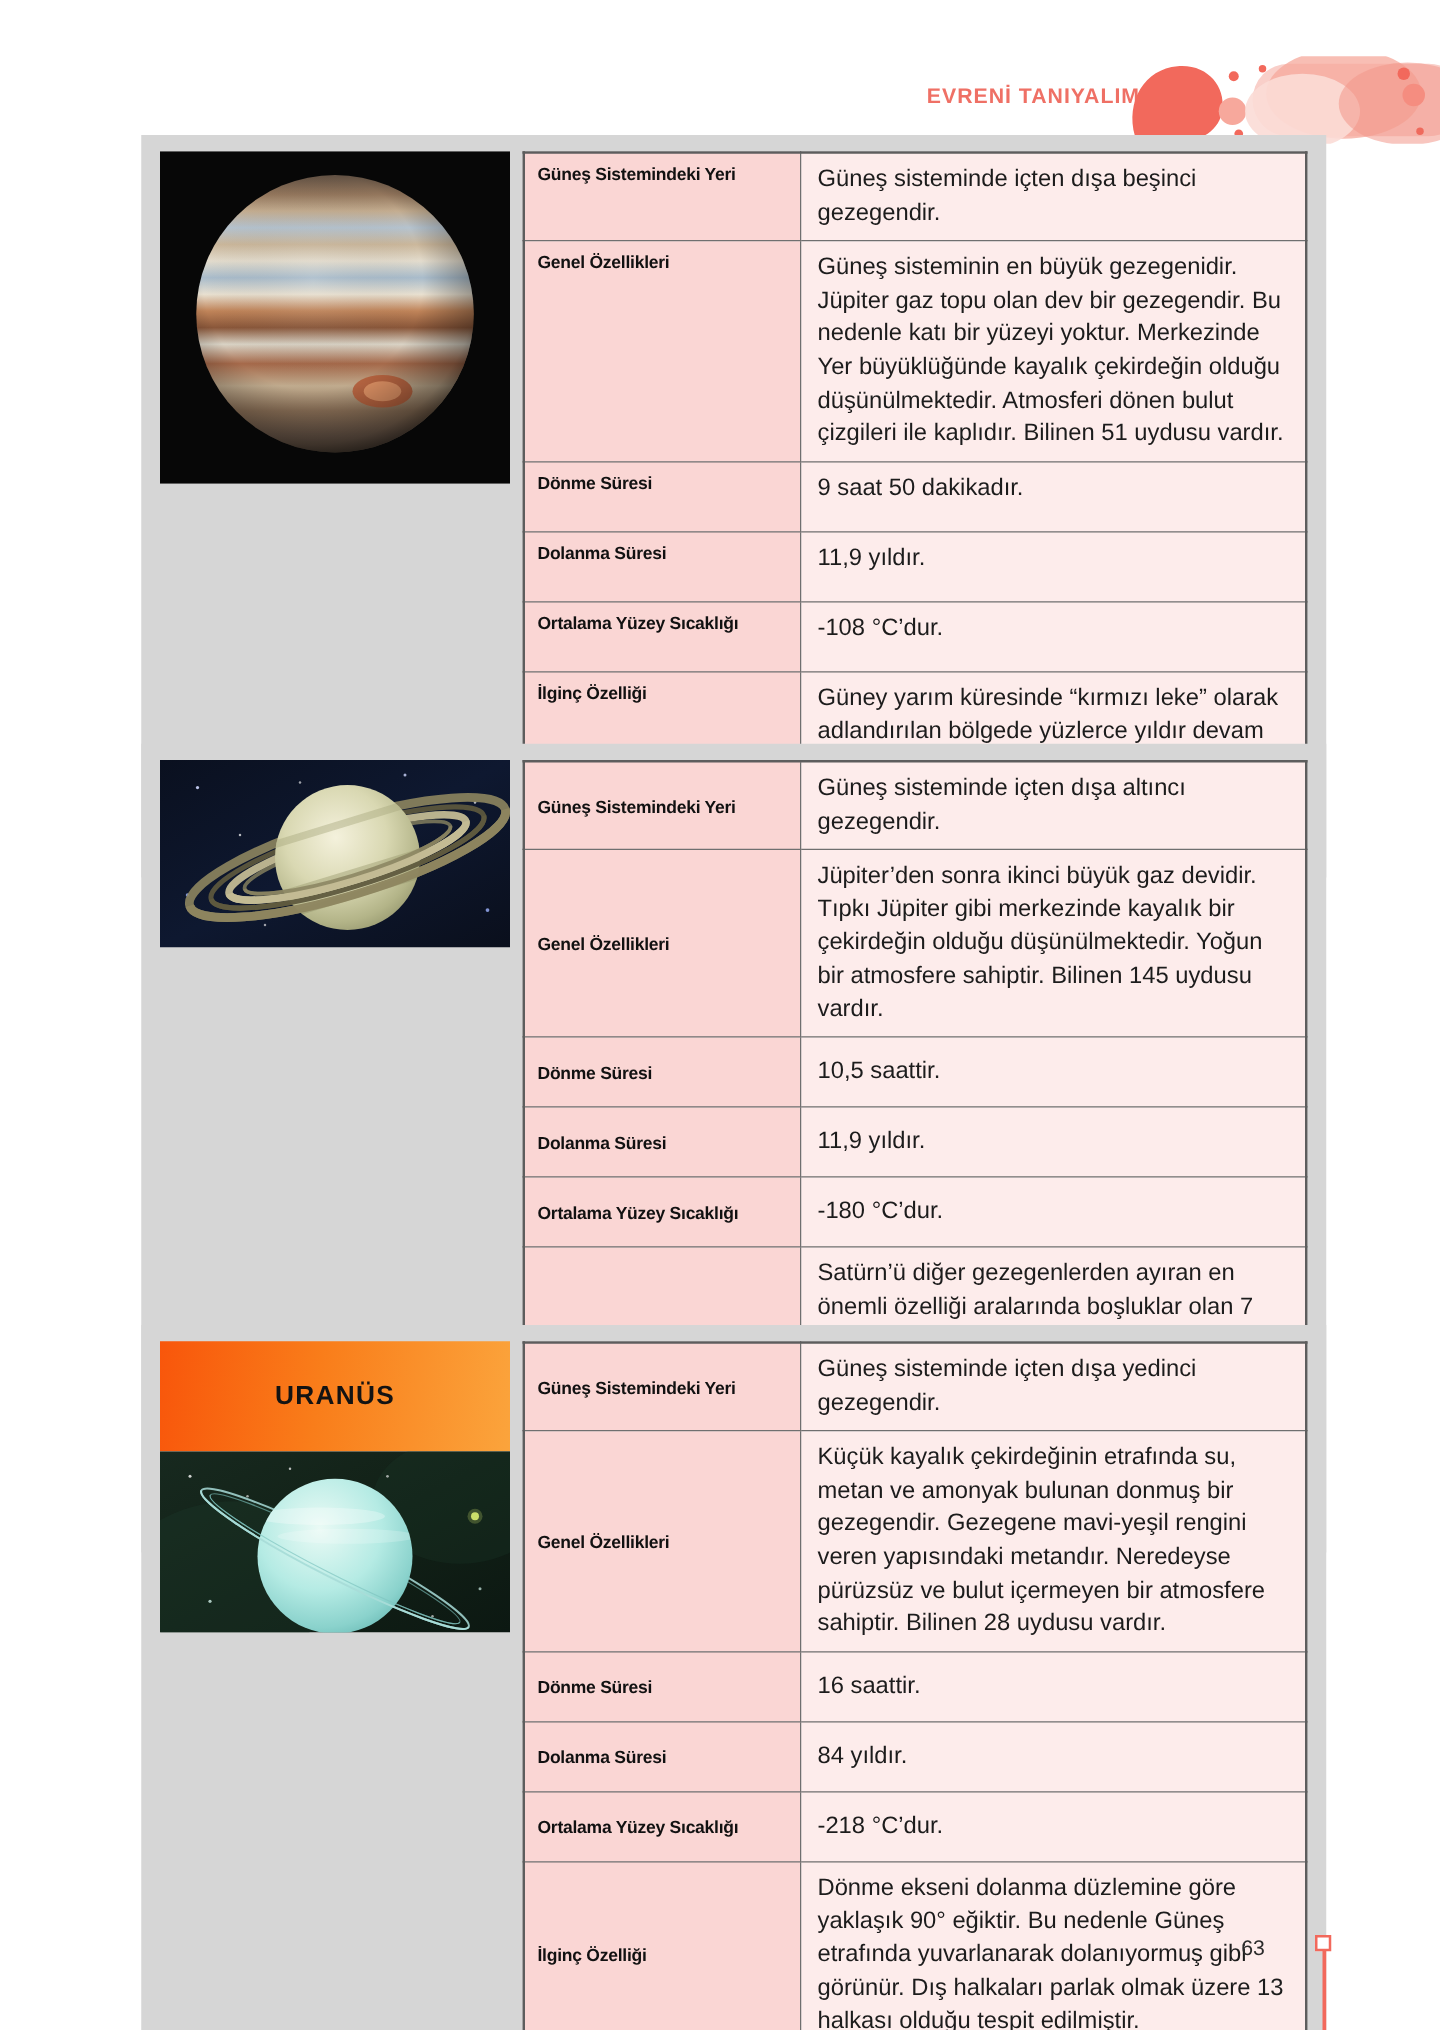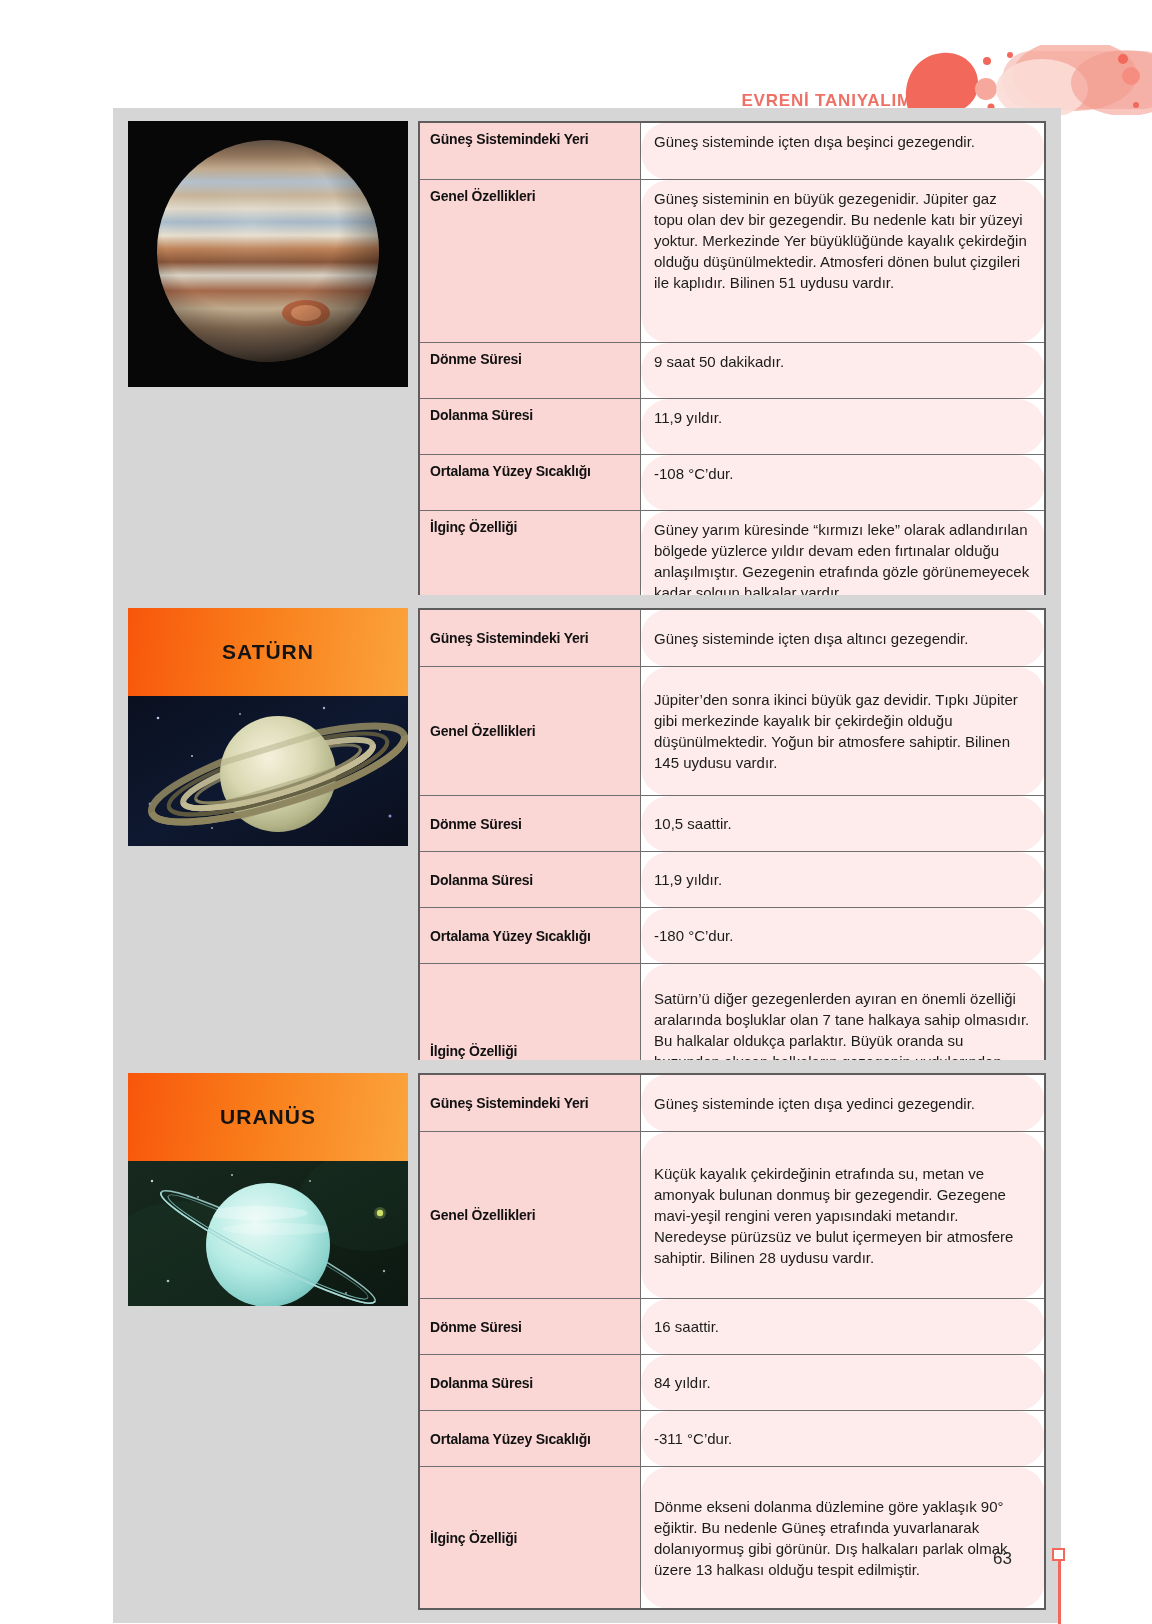--- a/index.html
+++ b/index.html
@@ -6,21 +6,20 @@
   body{
     width:1152px;height:1624px;position:relative;background:#ffffff;
     font-family:"Liberation Sans",sans-serif;overflow:hidden;
     -webkit-font-smoothing:antialiased;
   }
   
   .header-title{
     position:absolute;top:67px;right:240px;
     font-size:17px;font-weight:bold;letter-spacing:0.8px;color:#ef7065;
     white-space:nowrap;
-    margin-top:24px;
   }
   .header-deco{position:absolute;top:45px;right:0;width:262px;height:70px;}
   
   .card{
     position:absolute;left:113px;width:948px;background:#d6d6d6;
     box-sizing:border-box;padding:13px 15px;display:flex;gap:10px;
     align-items:flex-start;
   }
   #sec-jupiter{top:108px;min-height:465px;}
   #sec-saturn{top:595px;min-height:448px;}
@@ -35,23 +34,22 @@
   .planet-photo svg{display:block;}
   
   table.ptable{border-collapse:collapse;width:628px;flex:none;background:#ffffff;padding-left:42px;}
   table.ptable{border:2px solid #5d5d5d;}
   table.ptable td{border:1px solid #6f6f6f;}
   td.lbl{
     width:204px;background:#fad6d4;font-weight:bold;font-size:14px;
     letter-spacing:-0.2px;color:#111;padding:8px 6px 8px 10px;
   }
   td.val{
-    background:#fdeceb;font-size:15px;line-height:1.4;color:#1c1c1c;
+    background:#fdeceb;font-size:19px;line-height:1.4;color:#1c1c1c;
     padding:8px 14px 8px 13px;
-    border-radius:28px;
   }
   tr.single td{height:39px;}
   tr.first td{height:40px;}
   .tbl-top td{vertical-align:top;}
   .tbl-mid td{vertical-align:middle;}
   td.h-lg{height:146px;} td.h-md{height:112px;} td.h-xl{height:158px;}
   td.h-ug{height:150px;} td.h-ui{height:125px;}
   
   .page-number{position:absolute;top:1549px;left:993px;font-size:17px;color:#2b2b2b;}
   .page-marker-square{
@@ -145,21 +143,20 @@
     <tr>
       <td class="lbl">İlginç Özelliği</td>
       <td class="val">Güney yarım küresinde “kırmızı leke” olarak adlandırılan bölgede yüzlerce yıldır devam eden fırtınalar olduğu anlaşılmıştır. Gezegenin etrafında gözle görünemeyecek kadar solgun halkalar vardır.</td>
     </tr>
   </tbody>
     </table>
 </section>
 
 <section class="card" id="sec-saturn">
   <div class="planet-panel">
-    <div class="planet-title">SATÜRN</div>
     <div class="planet-photo">
       <svg width="280" height="150" viewBox="0 0 280 150" xmlns="http://www.w3.org/2000/svg">
         <defs>
           <linearGradient id="sbg" x1="0" y1="0" x2="1" y2="1">
             <stop offset="0" stop-color="#0a101f"></stop>
               <stop offset="0.5" stop-color="#0e1830"></stop>
               <stop offset="1" stop-color="#0a0f1c"></stop>
           </linearGradient>
           <radialGradient id="spl" cx="42%" cy="36%" r="78%">
             <stop offset="0" stop-color="#f4f1dc"></stop>
@@ -305,21 +302,21 @@
     <tr class="single">
       <td class="lbl">Dönme Süresi</td>
       <td class="val">16 saattir.</td>
     </tr>
     <tr class="single">
       <td class="lbl">Dolanma Süresi</td>
       <td class="val">84 yıldır.</td>
     </tr>
     <tr class="single">
       <td class="lbl">Ortalama Yüzey Sıcaklığı</td>
-      <td class="val">-311 °C’dur.</td>
+      <td class="val">-218 °C’dur.</td>
     </tr>
     <tr>
       <td class="lbl h-ui">İlginç Özelliği</td>
       <td class="val">Dönme ekseni dolanma düzlemine göre yaklaşık 90° eğiktir. Bu nedenle Güneş etrafında yuvarlanarak dolanıyormuş gibi görünür. Dış halkaları parlak olmak üzere 13 halkası olduğu tespit edilmiştir.</td>
     </tr>
   </tbody>
     </table>
 </section>
 
 <div class="page-number">63</div>

